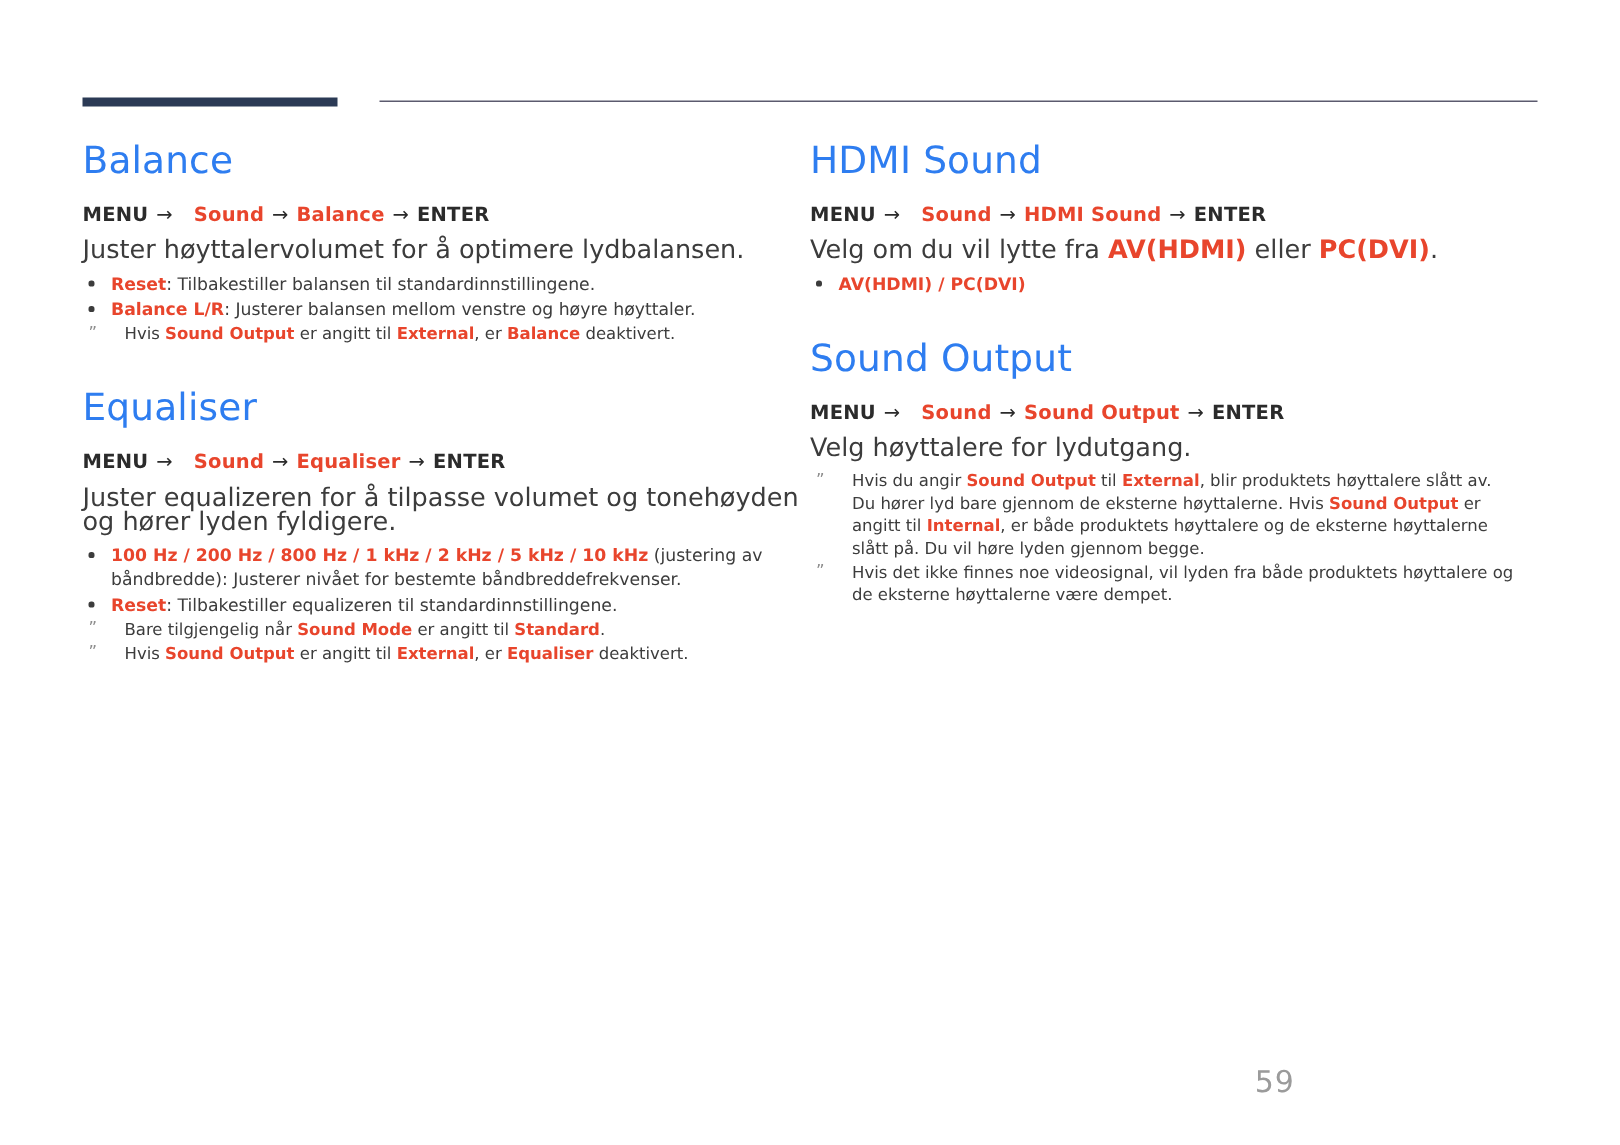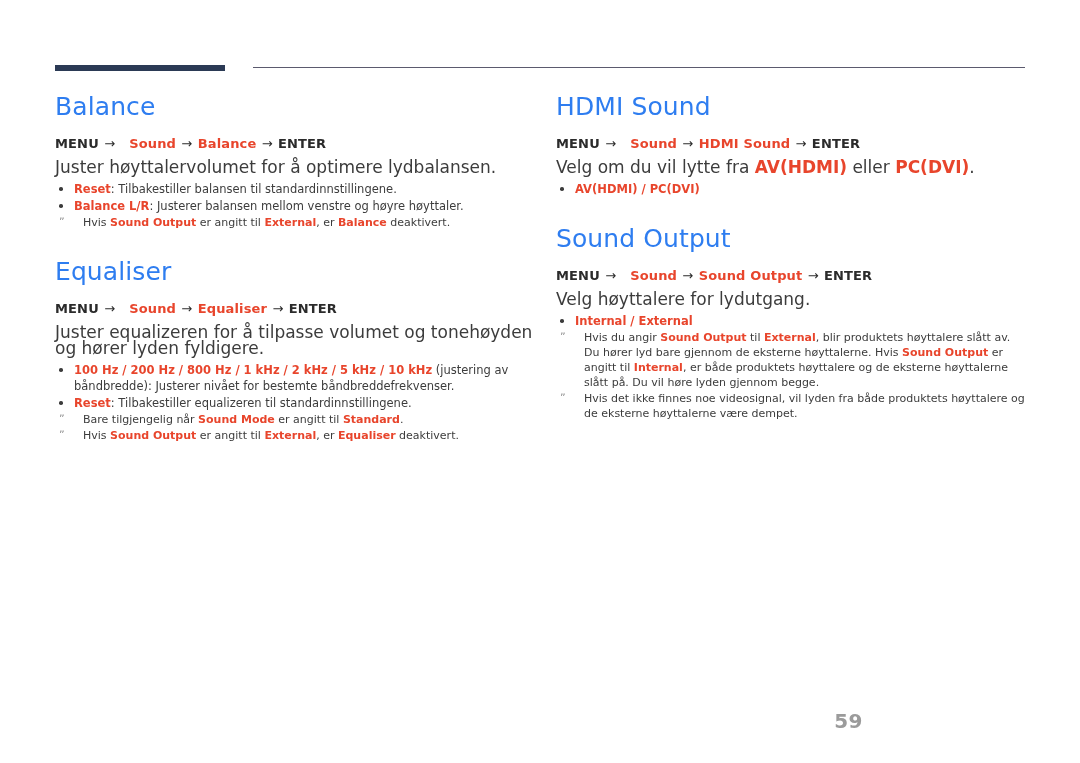--- a/index.html
+++ b/index.html
@@ -49,21 +49,21 @@
     left: 0;
     top: 0;
     width: 908px;
     height: 763px;
   }
   .col {
     position: absolute;
     top: 92px;
   }
   .col-left  { left: 55px;  width: 478px; }
-  .col-right { left: 556px; width: 472px; }
+  .col-right { left: 540px; width: 472px; }
 
   
   .section { margin-bottom: 0; }
   .section + .section { margin-top: 27px; }
 
   h1.heading {
     font-size: 25px;
     line-height: 30px;
     font-weight: 400;
     color: #2e7df0;
@@ -138,21 +138,21 @@
   .hl { color: #e8452c; font-weight: 600; }
   .plain { color: #3c3c3c; font-weight: 400; }
 
   
   .page-number {
     position: absolute;
     right: 45px;
     bottom: 30px;
     font-size: 20px;
     color: #9b9b9b;
-    font-weight: 700;
+    font-weight: 400;
     letter-spacing: 0.5px;
   }
 </style>
 </head>
 <body>
 
 <div class="page">
 
   <div class="header-rule">
     <div class="thick"></div>
@@ -189,23 +189,20 @@
         <p class="menu-path"><span>MENU</span><span class="arrow"> →</span><span class="gap"></span><span class="hl">Sound</span><span class="arrow"> → </span><span class="hl">HDMI Sound</span><span class="arrow"> → </span><span>ENTER</span></p>
         <p class="lead"><span class="plain">Velg om du vil lytte fra </span><span class="hl">AV(HDMI)</span><span class="plain"> eller </span><span class="hl">PC(DVI)</span><span class="plain">.</span></p>
         <ul class="bullets">
           <li><span class="dot"></span><span class="hl">AV(HDMI) / PC(DVI)</span></li>
         </ul>
       </div>
       <div class="section">
         <h1 class="heading">Sound Output</h1>
         <p class="menu-path"><span>MENU</span><span class="arrow"> →</span><span class="gap"></span><span class="hl">Sound</span><span class="arrow"> → </span><span class="hl">Sound Output</span><span class="arrow"> → </span><span>ENTER</span></p>
         <p class="lead">Velg høyttalere for lydutgang.</p>
-        <ul class="bullets">
-          <li><span class="dot"></span><span class="hl">Internal / External</span></li>
-        </ul>
         <p class="note"><span class="mark">ˮ</span><span class="plain">Hvis du angir </span><span class="hl">Sound Output</span><span class="plain"> til </span><span class="hl">External</span><span class="plain">, blir produktets høyttalere slått av. Du hører lyd bare gjennom de eksterne høyttalerne. Hvis </span><span class="hl">Sound Output</span><span class="plain"> er angitt til </span><span class="hl">Internal</span><span class="plain">, er både produktets høyttalere og de eksterne høyttalerne slått på. Du vil høre lyden gjennom begge.</span></p>
         <p class="note"><span class="mark">ˮ</span><span class="plain">Hvis det ikke finnes noe videosignal, vil lyden fra både produktets høyttalere og de eksterne høyttalerne være dempet.</span></p>
       </div>
     </div>
 
   <div class="page-number">59</div>
 
 </div>
 
 </body></html>

